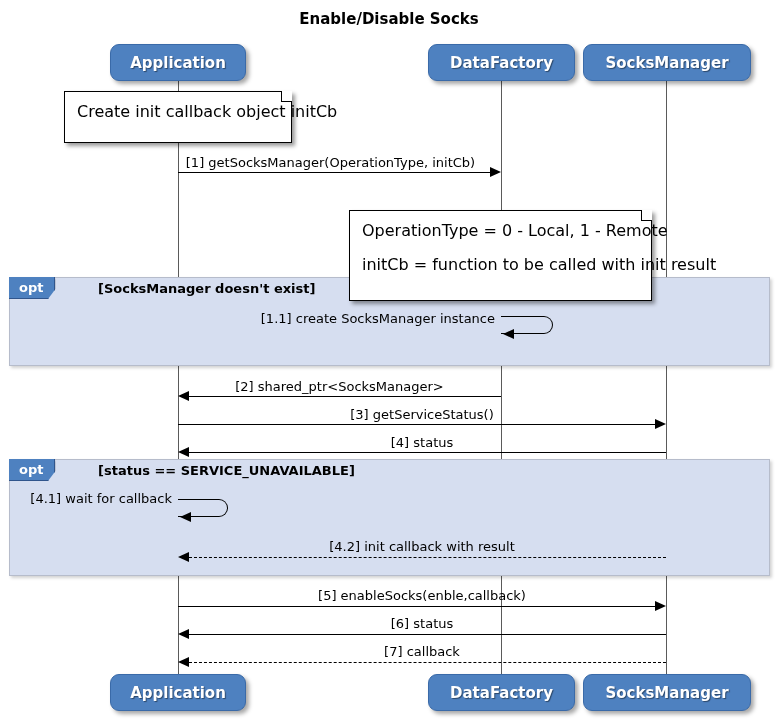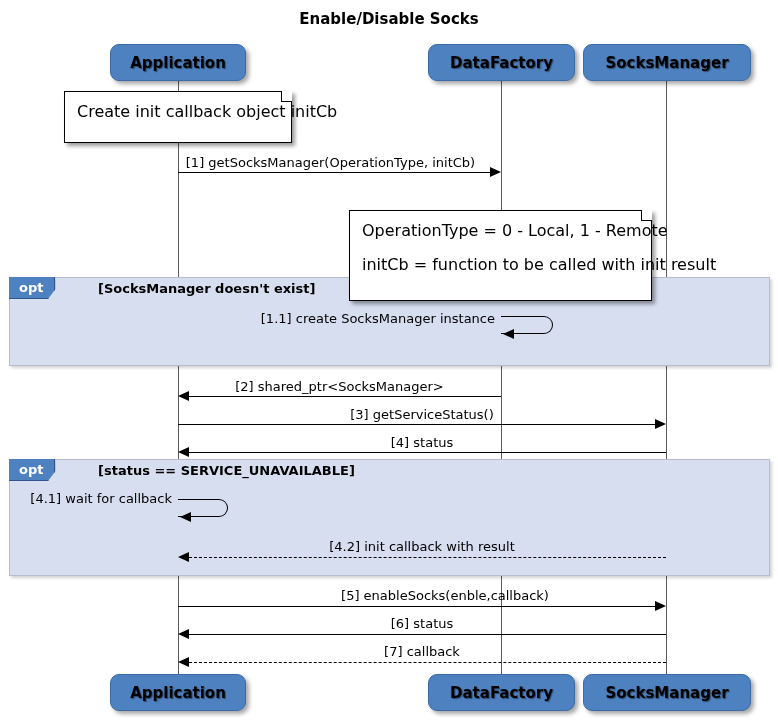--- a/index.html
+++ b/index.html
@@ -28,21 +28,21 @@
     color: #000000;
     letter-spacing: 0px;
   }
   
   .participant {
     position: absolute;
     box-sizing: border-box;
     background: #4E81C0;
     border: 1px solid #3A6AA8;
     border-radius: 9px;
-    color: #000000;
+    color: #ffffff;
     font-size: 15px;
     font-weight: bold;
     display: flex;
     align-items: center;
     justify-content: center;
     text-shadow: 1px 1px 1px rgba(0,0,0,0.45);
     box-shadow: 3px 3px 4px rgba(0,0,0,0.35);
     height: 37px;
     z-index: 6;
   }
@@ -225,21 +225,21 @@
   <div class="arrow-head arrow-left" style="left:178px; top:447px;"></div>
 
   <div class="msg-label" style="left:14px; top:491px; width:158px; text-align:right;">[4.1] wait for callback</div>
   <div class="self-loop" style="left:178px; top:499px; width:50px; height:18px;"></div>
   <div class="arrow-head arrow-left" style="left:180px; top:512px;"></div>
 
   <div class="msg-label" style="left:178px; top:539px; width:488px;">[4.2] init callback with result</div>
   <div class="msg-line dashed" style="left:189px; top:557px; width:477px;"></div>
   <div class="arrow-head arrow-left" style="left:178px; top:552px;"></div>
 
-  <div class="msg-label" style="left:178px; top:588px; width:488px;padding-left:23px;">[5] enableSocks(enble,callback)</div>
+  <div class="msg-label" style="left:178px; top:588px; width:488px;">[5] enableSocks(enble,callback)</div>
   <div class="msg-line" style="left:178px; top:606px; width:477px;"></div>
   <div class="arrow-head arrow-right" style="left:655px; top:601px;"></div>
 
   <div class="msg-label" style="left:178px; top:616px; width:488px;">[6] status</div>
   <div class="msg-line" style="left:189px; top:634px; width:477px;"></div>
   <div class="arrow-head arrow-left" style="left:178px; top:629px;"></div>
 
   <div class="msg-label" style="left:178px; top:644px; width:488px;">[7] callback</div>
   <div class="msg-line dashed" style="left:189px; top:662px; width:477px;"></div>
   <div class="arrow-head arrow-left" style="left:178px; top:657px;"></div>

